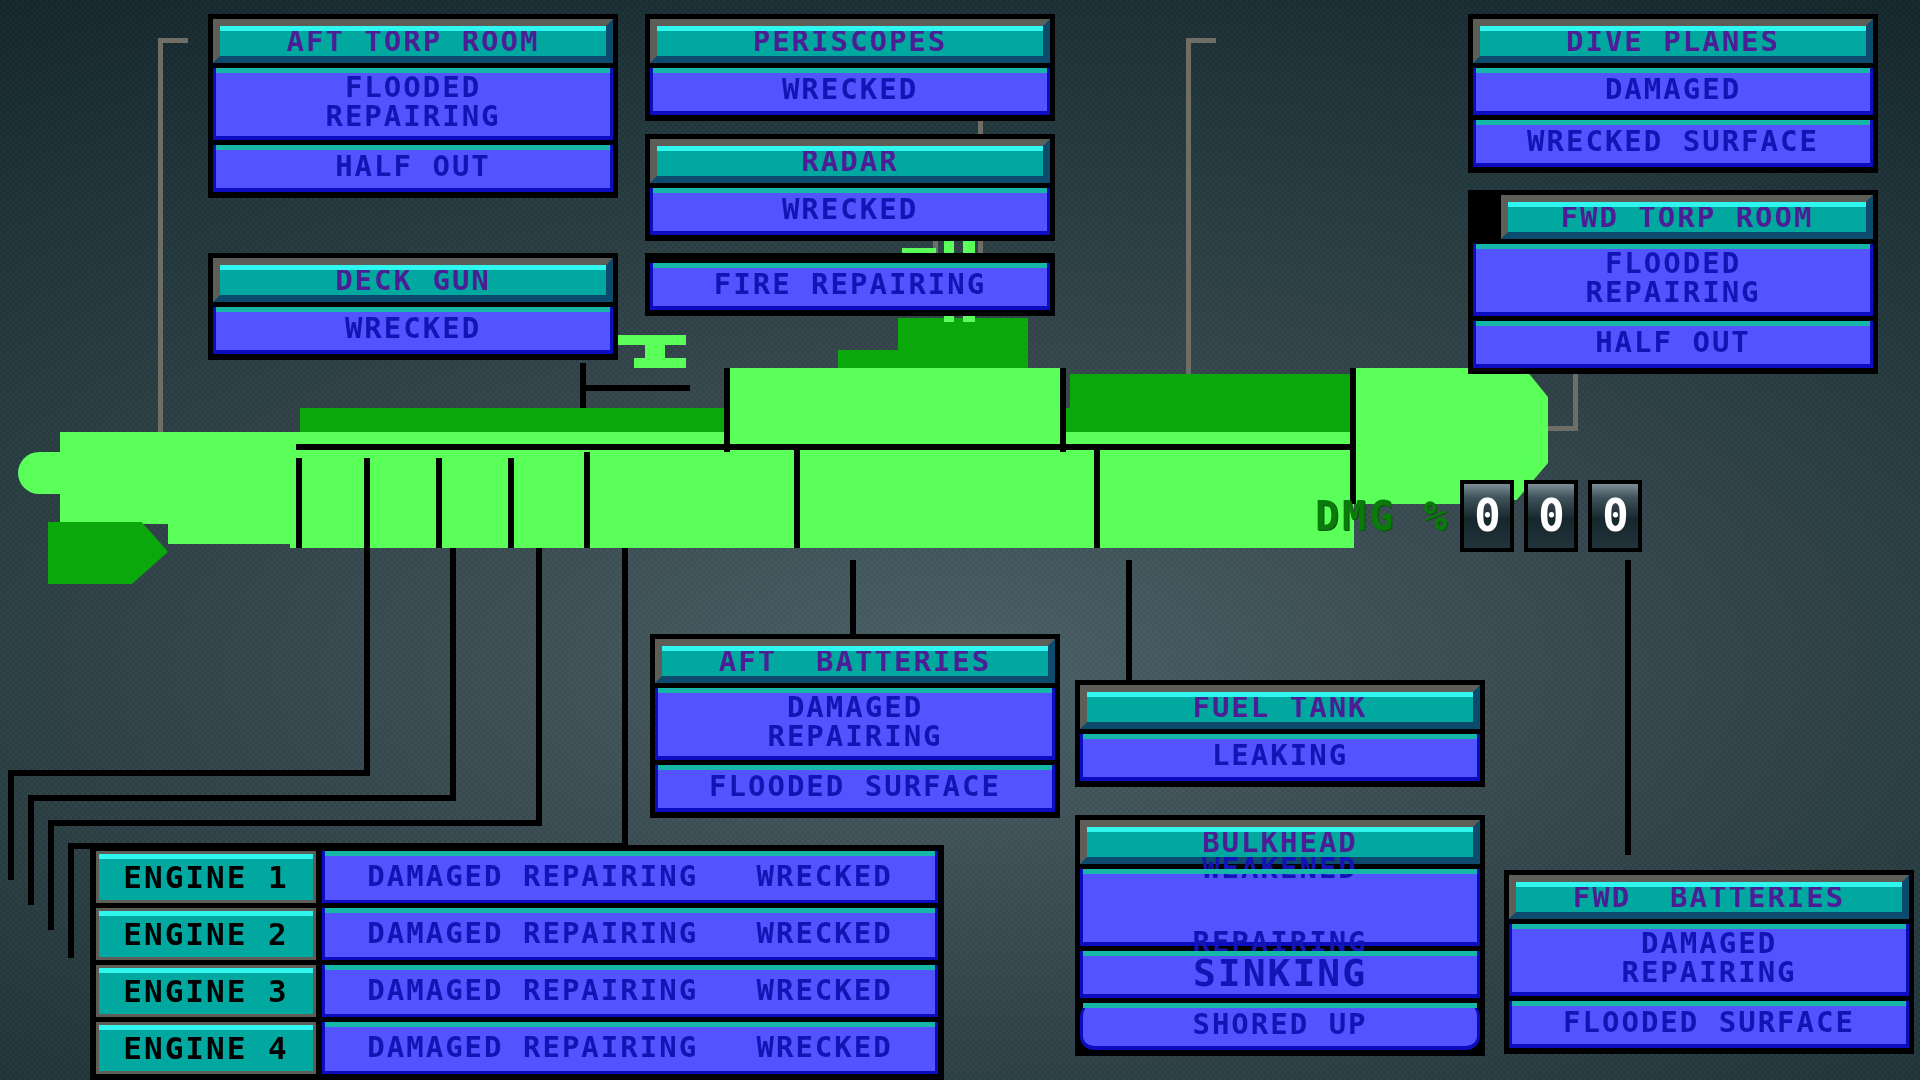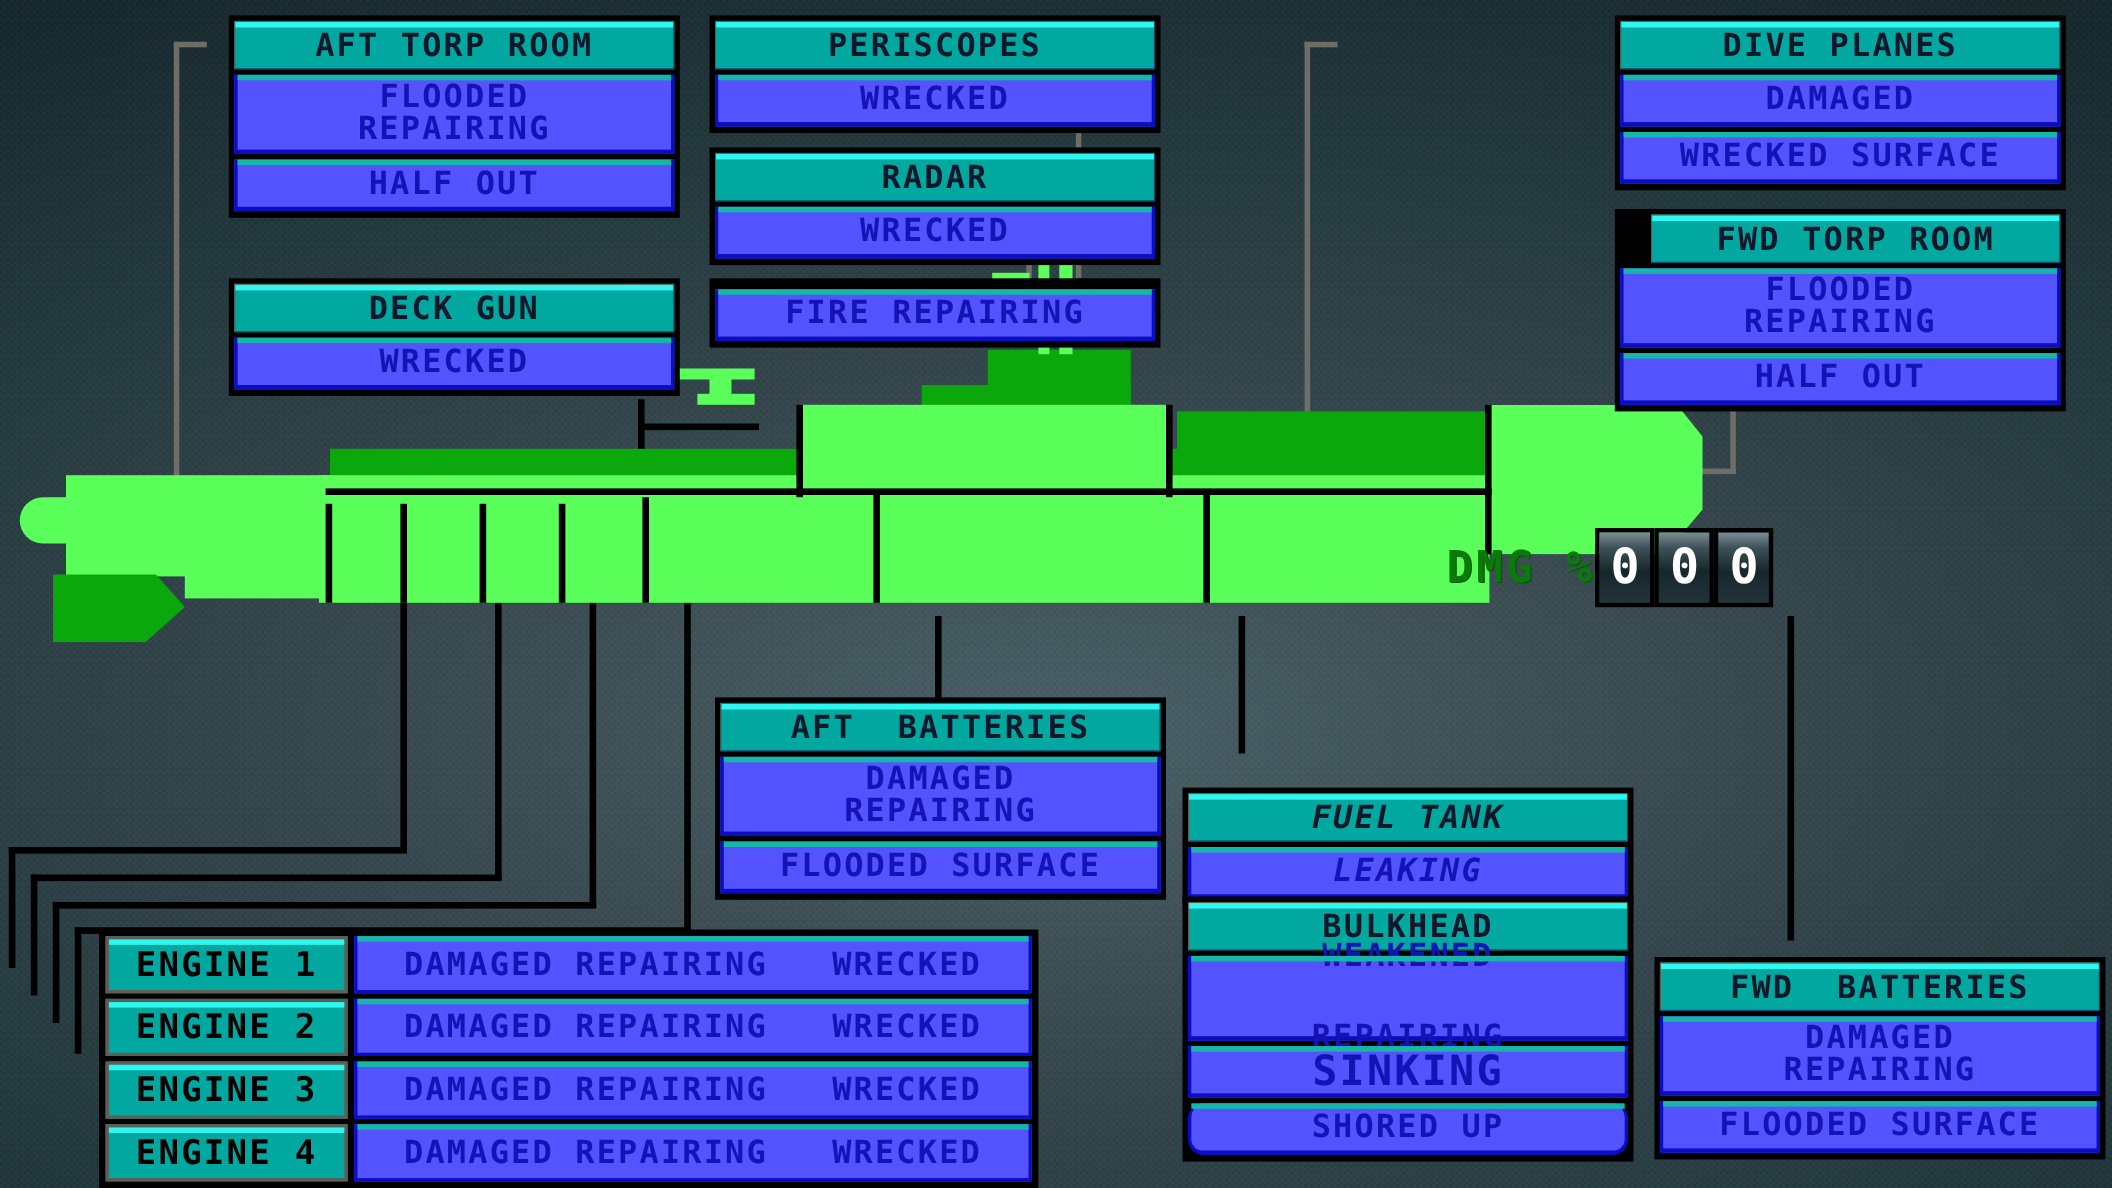--- a/index.html
+++ b/index.html
@@ -17,24 +17,24 @@
   
   .wire{position:absolute;background:#6e6e66;z-index:2;}
   .wireblk{position:absolute;background:#000;z-index:2;}
 
   
   .panel{position:absolute;z-index:6;box-sizing:border-box;}
   .grp{
     background:#000;padding:5px 5px 6px 5px;box-sizing:border-box;
   }
   .hdr{
-    position:relative;background:#01a8a0;border:1px solid #0c4a6e;
+    position:relative;background:#01a8a0;border:7px solid #0c4a6e;
     border-top-color:#5e5e58;border-left-color:#5e5e58;
     box-sizing:border-box;
-    color:#0f172a;font-weight:bold;
+    color:#4c1d95;font-weight:bold;
     text-align:center;letter-spacing:2px;
     display:flex;align-items:center;justify-content:center;
     text-shadow:none;
   }
   .hdr::before{
     content:"";position:absolute;left:0;right:0;top:0;height:5px;background:#2ff6ee;
   }
   .st{
     position:relative;background:#5353ff;
     border:3px solid #0c0cc0;border-top:0;border-bottom-width:4px;
@@ -66,21 +66,21 @@
   .engstat::before{content:"";position:absolute;left:0;right:0;top:0;height:5px;background:#16b6a8;}
 
   
   #sub{position:absolute;left:0;top:340;width:1920px;height:300px;z-index:4;}
   .hull{position:absolute;}
   .brt{background:#5aff5a;}
   .drk{background:#0aa80a;}
   .divln{position:absolute;background:#000;}
 
   
-  #dmg{position:absolute;z-index:8;display:flex;align-items:center;}
+  #dmg{position:absolute;z-index:8;display:flex;align-items:center;gap:10px;}
   #dmglbl{color:#0a7a0a;font-weight:bold;letter-spacing:3px;font-size:40px;
           text-shadow:1px 1px 0 #075607;}
   .digbox{
     width:46px;height:64px;background:linear-gradient(#7d8f96 0%,#3d5158 22%,#16272c 55%,#21343a 100%);
     border:4px solid #000;display:flex;align-items:center;justify-content:center;
     color:#fff;font-weight:bold;font-size:44px;line-height:1;box-sizing:content-box;
   }
 </style>
 </head>
 <body>
@@ -254,21 +254,21 @@
   <div class="st" style="height:72px;font-size:29px;">
     <span class="ln">DAMAGED</span>
     <span class="ln">REPAIRING</span>
   </div>
   <div class="sep"></div>
   <div class="st" style="height:47px;font-size:29px;">
     <span class="ln">FLOODED SURFACE</span>
   </div>
 </div>
 
-<div class="panel grp" style="left:1075px;top:716px;width:410px;font-style:italic;">
+<div class="panel grp" style="left:1075px;top:680px;width:410px;">
   <div class="hdr" style="height:44px;font-size:29px;">FUEL TANK</div>
   <div class="sep"></div>
   <div class="st" style="height:47px;font-size:29px;">
     <span class="ln">LEAKING</span>
   </div>
 </div>
 
 <div class="panel grp" style="left:1075px;top:815px;width:410px;">
   <div class="hdr" style="height:44px;font-size:29px;">BULKHEAD</div>
   <div class="sep"></div>

